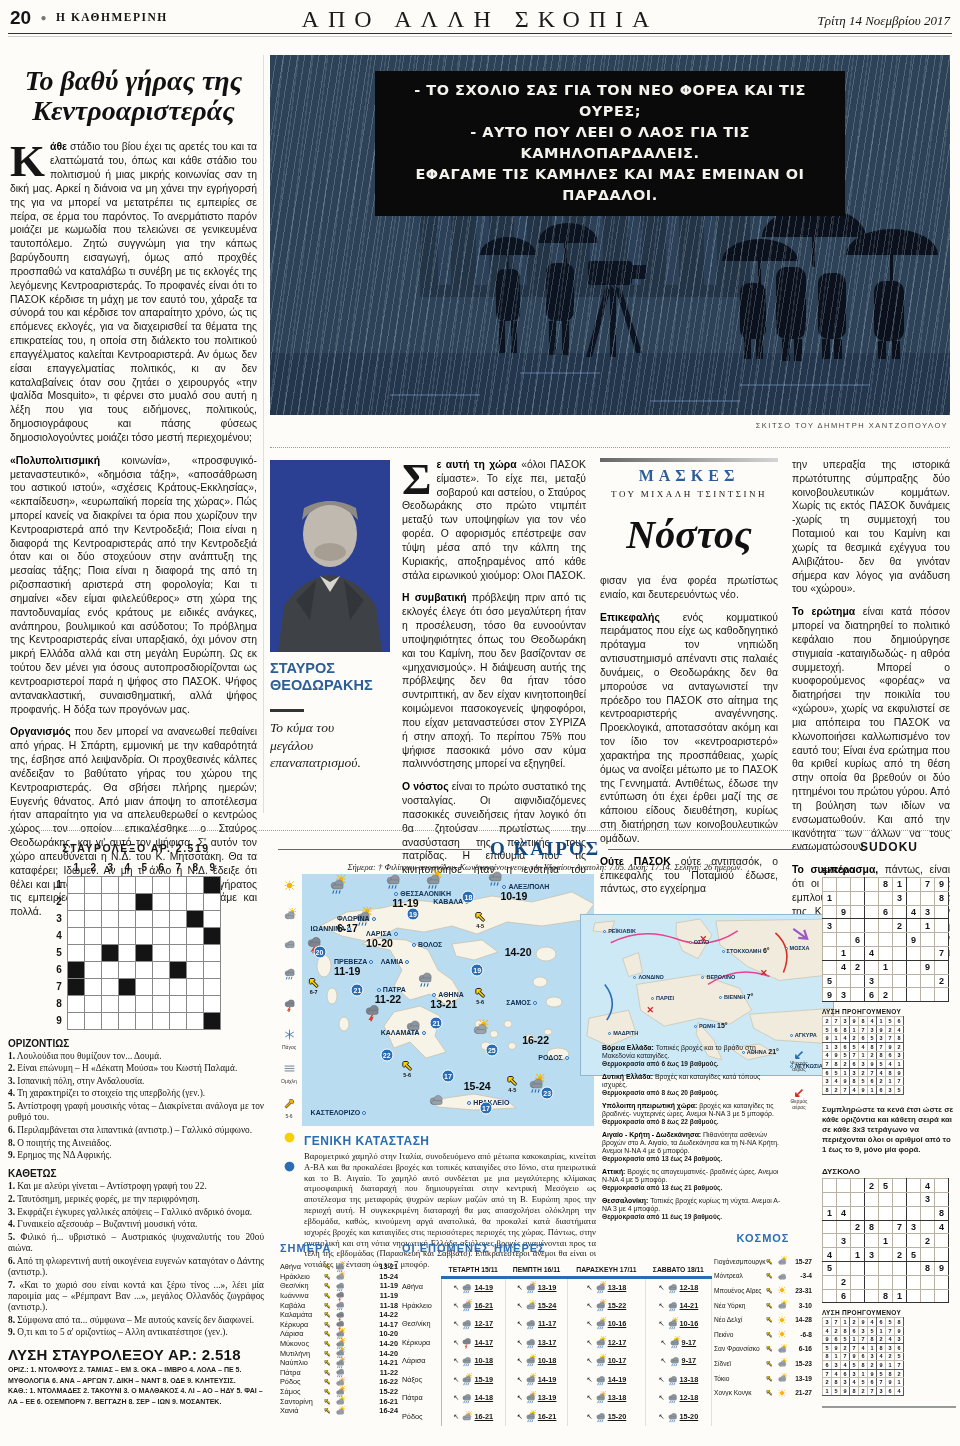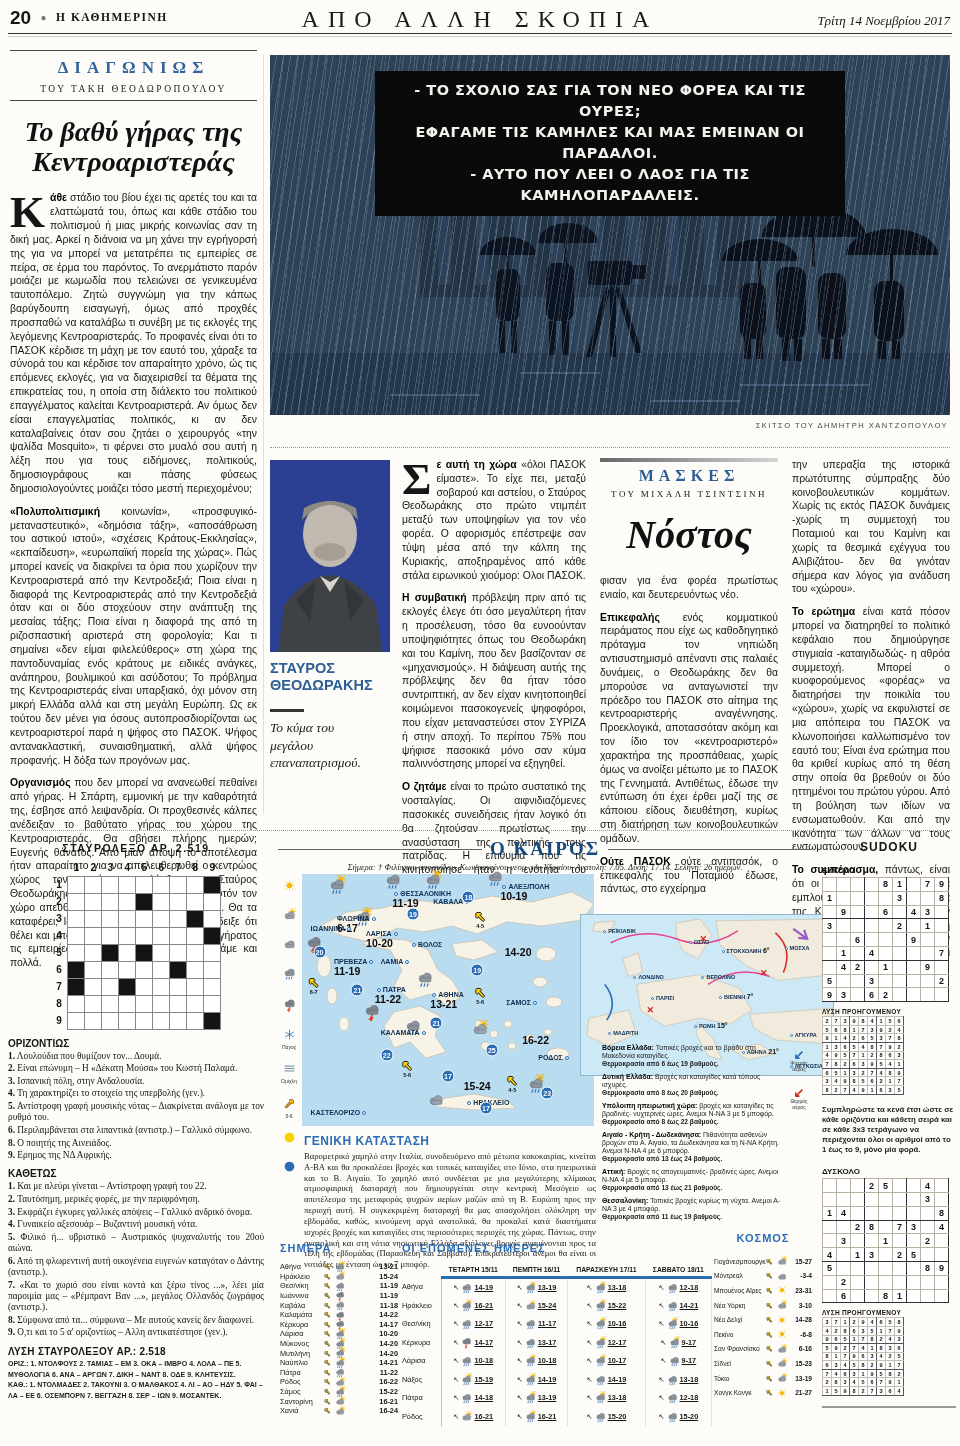--- a/index.html
+++ b/index.html
@@ -67,21 +67,21 @@
   #crossword { position:absolute; left:8px; top:842px; width:256px; }
   .cw-title { text-align:center; font-weight:bold; font-size:10.5px; letter-spacing:1.5px; margin-bottom:5px; }
   table.cw { border-collapse:collapse; margin:0 auto; }
   table.cw td { width:17px; height:17px; border:1px solid #888; background:#fff; }
   table.cw td.blk { background:#141414; }
   table.cw td.hd { border:none; background:none; font-weight:bold; font-size:10px; text-align:center; }
   .cw-clues { margin-top:8px; }
   .cw-clues h4 { font-size:10px; font-weight:bold; margin:7px 0 2px; }
   .clue { font-family:"Liberation Serif",serif; font-size:9.3px; line-height:1.2; margin-bottom:1.5px; text-align:justify;}
   .cw-sol { margin-top:8px; }
-  .cw-sol h5 { font-size:10px; letter-spacing:.3px; margin-bottom:2px; }
+  .cw-sol h5 { font-size:15px; letter-spacing:.3px; margin-bottom:2px; }
   .cw-sol p { font-size:7px; font-weight:bold; line-height:1.5; color:#222; }
 
   
   #weather { position:absolute; left:278px; top:838px; width:534px; height:606px; }
   .wx-titlebar { display:flex; align-items:center; gap:8px; }
   .wx-titlebar .ln { flex:1; border-top:1px solid #666; }
   .wx-titlebar h2 { font-family:"Liberation Serif",serif; font-weight:bold; font-size:19px; color:#16497e; letter-spacing:2px;}
   .wx-today { text-align:center; font-family:"Liberation Serif",serif; font-style:italic; font-size:8.6px; margin-top:2px; color:#222;}
   .wx-map { position:absolute; left:24px; top:36px; width:292px; height:252px; background:#b9dcf0; }
   .wx-map svg.gmap { position:absolute; inset:0; }
@@ -173,24 +173,20 @@
       <span class="mh-dot">●</span>
       <span class="brand">Η ΚΑΘΗΜΕΡΙΝΗ</span>
     </div>
     <div class="mh-title">ΑΠΟ ΑΛΛΗ ΣΚΟΠΙΑ</div>
     <div class="mh-date">Τρίτη 14 Νοεμβρίου 2017</div>
   </header>
 
   <div class="vrule"></div>
 
   <aside id="diagonios">
-    <div class="kick-wrap">
-      <div class="kicker">ΔΙΑΓΩΝΙΩΣ</div>
-      <div class="kbyline">ΤΟΥ ΤΑΚΗ ΘΕΟΔΩΡΟΠΟΥΛΟΥ</div>
-    </div>
     <h1 class="dg-headline">Το βαθύ γήρας της Κεντροαριστεράς</h1>
     <div>
         <p class="apara"><span class="dropcap">Κ</span><b>άθε</b> στάδιο του βίου έχει τις αρετές του και τα ελαττώματά του, όπως και κάθε στάδιο του πολιτισμού ή μιας μικρής κοινωνίας σαν τη δική μας. Αρκεί η διάνοια να μη χάνει την εγρήγορσή της για να μπορεί να μετατρέπει τις εμπειρίες σε πείρα, σε έρμα του παρόντος. Το ανερμάτιστο παρόν μοιάζει με κωμωδία που τελειώνει σε γενικευμένα ταυτοπόλεμο. Ζητώ συγγνώμη για την κάπως βαρύγδουπη εισαγωγή, όμως από προχθές προσπαθώ να καταλάβω τι συνέβη με τις εκλογές της λεγόμενης Κεντροαριστεράς. Το προφανές είναι ότι το ΠΑΣΟΚ κέρδισε τη μάχη με τον εαυτό του, χάραξε τα σύνορά του και κέρδισε τον απαραίτητο χρόνο, ώς τις επόμενες εκλογές, για να διαχειρισθεί τα θέματα της επικρατείας του, η οποία στη διάλεκτο του πολιτικού επαγγέλματος καλείται Κεντροαριστερά. Αν όμως δεν είσαι επαγγελματίας πολιτικός, κι αν δεν καταλαβαίνεις όταν σου ζητάει ο χειρουργός «την ψαλίδα Mosquito», τι φέρνει στο μυαλό σου αυτή η λέξη που για τους ειδήμονες, πολιτικούς, δημοσιογράφους και πάσης φύσεως δημοσιολογούντες μοιάζει τόσο μεστή περιεχομένου;</p>
         <p class="apara"><b>«Πολυπολιτισμική</b> κοινωνία», «προσφυγικό- μεταναστευτικό», «δημόσια τάξη», «αποσάθρωση του αστικού ιστού», «σχέσεις Κράτους-Εκκλησίας», «εκπαίδευση», «ευρωπαϊκή πορεία της χώρας». Πώς μπορεί κανείς να διακρίνει τα όρια που χωρίζουν την Κεντροαριστερά από την Κεντροδεξιά; Ποια είναι η διαφορά της Κεντροαριστεράς από την Κεντροδεξιά όταν και οι δύο στοχεύουν στην ανάπτυξη της μεσαίας τάξης; Ποια είναι η διαφορά της από τη ριζοσπαστική αριστερά στη φορολογία; Και τι σημαίνει «δεν είμαι φιλελεύθερος» στη χώρα της παντοδυναμίας ενός κράτους με ειδικές ανάγκες, ανάπηρου, βουλιμικού και ασύδοτου; Το πρόβλημα της Κεντροαριστεράς είναι υπαρξιακό, όχι μόνον στη μικρή Ελλάδα αλλά και στη μεγάλη Ευρώπη. Ως εκ τούτου δεν μένει για όσους αυτοπροσδιορίζονται ως κεντροαριστεροί παρά η ψήφος στο ΠΑΣΟΚ. Ψήφος αντανακλαστική, συναισθηματική, αλλά ψήφος προφανής. Η δόξα των προγόνων μας.</p>
         <p class="apara"><b>Οργανισμός</b> που δεν μπορεί να ανανεωθεί πεθαίνει από γήρας. Η Σπάρτη, εμμονική με την καθαρότητά της, έσβησε από λειψανδρία. Οι προχθεσινές κάλπες ανέδειξαν το βαθύτατο γήρας του χώρου της Κεντροαριστεράς. Θα σβήσει πλήρης ημερών; Ευγενής θάνατος. Από μιαν άποψη το αποτέλεσμα ήταν απαραίτητο για να απελευθερωθεί ο κεντρώος χώρος τον οποίον επικαλέσθηκε ο Σταύρος Θεοδωράκης, και γι' αυτό τον ψήφισα. Σ' αυτόν τον χώρο απευθύνεται η Ν.Δ. του Κ. Μητσοτάκη. Θα τα καταφέρει; Ιδωμεν. Αν μη τι άλλο η Ν.Δ. έδειξε ότι θέλει και μπορεί να μετατρέψει σε πείρα του γήρατος τις εμπειρίες της. Ως ένα σημείο. Μη ζητάμε και πολλά.</p>
       </div>
   </aside>
 
   <section id="cartoon">
     <svg viewBox="0 0 680 360" preserveAspectRatio="none">
@@ -250,22 +246,22 @@
       <g stroke="#47617e" stroke-width="2" opacity="0.8">
         <line x1="250" y1="318" x2="330" y2="318"></line>
           <line x1="470" y1="330" x2="600" y2="330"></line>
         <line x1="120" y1="340" x2="210" y2="340"></line>
           <line x1="380" y1="346" x2="470" y2="346"></line>
       </g>
     </svg>
     <div class="rain"></div>
     <div class="cart-caption">
       <div>- ΤΟ ΣΧΟΛΙΟ ΣΑΣ ΓΙΑ ΤΟΝ ΝΕΟ ΦΟΡΕΑ ΚΑΙ ΤΙΣ ΟΥΡΕΣ;</div>
+      <div>- ΑΥΤΟ ΠΟΥ ΛΕΕΙ Ο ΛΑΟΣ ΓΙΑ ΤΙΣ ΚΑΜΗΛΟΠΑΡΔΑΛΕΙΣ.</div>
       <div>ΕΦΑΓΑΜΕ ΤΙΣ ΚΑΜΗΛΕΣ ΚΑΙ ΜΑΣ ΕΜΕΙΝΑΝ ΟΙ ΠΑΡΔΑΛΟΙ.</div>
-      <div>- ΑΥΤΟ ΠΟΥ ΛΕΕΙ Ο ΛΑΟΣ ΓΙΑ ΤΙΣ ΚΑΜΗΛΟΠΑΡΔΑΛΕΙΣ.</div>
     </div>
   </section>
   <div class="credit">ΣΚΙΤΣΟ ΤΟΥ ΔΗΜΗΤΡΗ ΧΑΝΤΖΟΠΟΥΛΟΥ</div>
 
   <div class="dotrule" id="r1"></div>
 
   <section id="photocol">
     <svg width="120" height="192" viewBox="0 0 120 192">
       <rect width="120" height="192" fill="#2b3f93"></rect>
       <ellipse cx="60" cy="74" rx="27" ry="33" fill="#c0b9b0"></ellipse>
@@ -277,21 +273,21 @@
       <path d="M94,140 L74,120 L80,160 Z" fill="#32363a"></path>
     </svg>
     <div class="ph-name">ΣΤΑΥΡΟΣ ΘΕΟΔΩΡΑΚΗΣ</div>
     <div class="ph-rule"></div>
     <div class="ph-cap">Το κύμα του μεγάλου επαναπατρισμού.</div>
   </section>
 
   <section class="mcol" id="mcol1">
       <p class="apara"><span class="dropcap">Σ</span><b>ε αυτή τη χώρα</b> «όλοι ΠΑΣΟΚ είμαστε». Το είχε πει, μεταξύ σοβαρού και αστείου, ο Σταύρος Θεοδωράκης στο πρώτο ντιμπέιτ μεταξύ των υποψηφίων για τον νέο φορέα. Ο αφορισμός επέστρεψε σαν τύψη μέσα από την κάλπη της Κυριακής, αποξηραμένος από κάθε στάλα ειρωνικού χιούμορ: Ολοι ΠΑΣΟΚ.</p>
       <p class="apara"><b>Η συμβατική</b> πρόβλεψη πριν από τις εκλογές έλεγε ότι όσο μεγαλύτερη ήταν η προσέλευση, τόσο θα ευνοούνταν υποψηφιότητες όπως του Θεοδωράκη και του Καμίνη, που δεν βασίζονταν σε «μηχανισμούς». Η διάψευση αυτής της πρόβλεψης δεν θα ήταν τόσο συντριπτική, αν δεν είχαν κινητοποιηθεί κοιμώμενοι πασοκογενείς ψηφοφόροι, που είχαν μεταναστεύσει στον ΣΥΡΙΖΑ ή στην αποχή. Το περίπου 75% που ψήφισε πασοκικά μόνο σαν κύμα παλιννόστησης μπορεί να εξηγηθεί.</p>
-      <p class="apara"><b>Ο ζητάμε</b> είναι το πρώτο συστατικό της νοσταλγίας. Οι αιφνιδιαζόμενες πασοκικές συνειδήσεις ήταν λογικό ότι θα ζητούσαν πρωτίστως την ανασύσταση της πολιτικής τους πατρίδας. Η επιθυμία που τις κινητοποίησε ήταν η ενότητα του χώρου, όχι η αλλαγή. Ψή-</p>
+      <p class="apara"><b>Ο νόστος</b> είναι το πρώτο συστατικό της νοσταλγίας. Οι αιφνιδιαζόμενες πασοκικές συνειδήσεις ήταν λογικό ότι θα ζητούσαν πρωτίστως την ανασύσταση της πολιτικής τους πατρίδας. Η επιθυμία που τις κινητοποίησε ήταν η ενότητα του χώρου, όχι η αλλαγή. Ψή-</p>
     </section>
 
   <section class="mcol" id="mcol2">
     <div class="maskes-head">
       <div class="mk-kicker">ΜΑΣΚΕΣ</div>
       <div class="mk-byline">ΤΟΥ ΜΙΧΑΛΗ ΤΣΙΝΤΣΙΝΗ</div>
       <h1 class="mk-headline">Νόστος</h1>
     </div>
     <div>
         <p class="apara">φισαν για ένα φορέα πρωτίστως ενιαίο, και δευτερευόντως νέο.</p>

